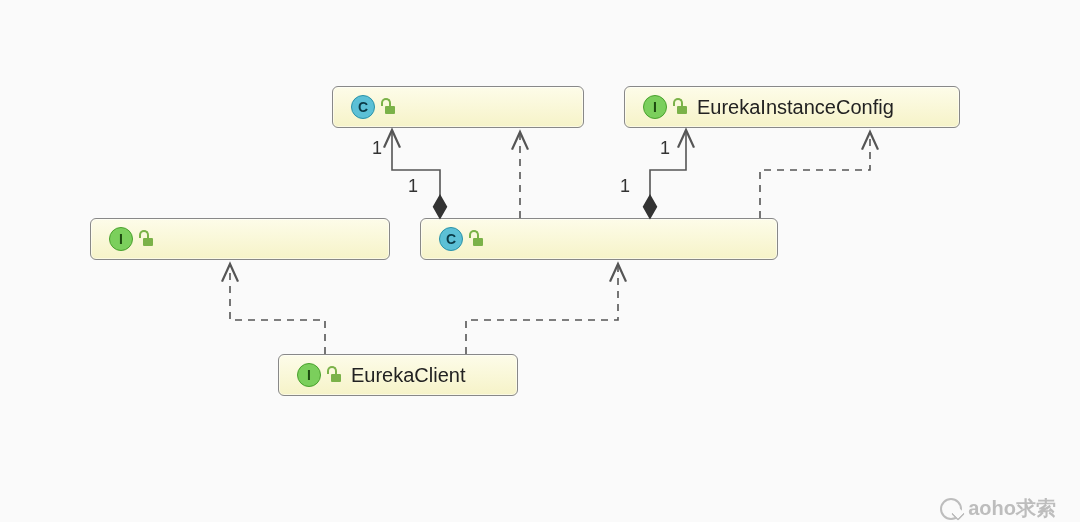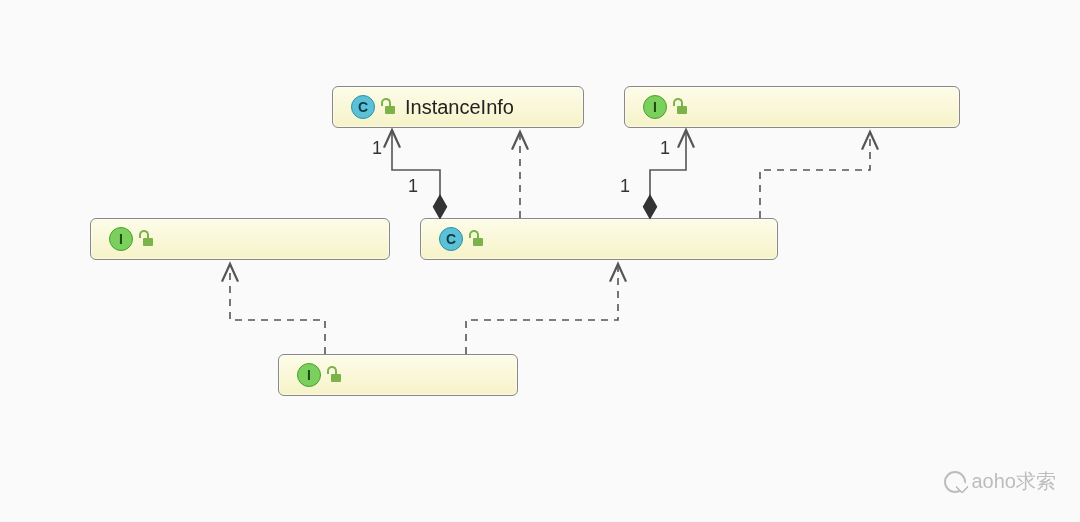--- a/index.html
+++ b/index.html
@@ -72,27 +72,27 @@
   svg.connectors {
     position: absolute;
     inset: 0;
     width: 1080px;
     height: 522px;
     pointer-events: none;
   }
   .watermark {
     position: absolute;
     right: 24px;
-    bottom: 27px;
+    bottom: 0;
     display: flex;
     align-items: center;
     gap: 6px;
     color: #bdbdbd;
     font-size: 20px;
-    font-weight: 400;
+    font-weight: 700;
     text-align: right;
   }
   .watermark .bubble {
     width: 22px;height:22px;
     border-radius:50%;
     border: 2.5px solid #bdbdbd;
     position:relative;
   }
   .watermark .bubble::after{
     content:"";
@@ -107,41 +107,42 @@
   }
 </style>
 </head>
 <body>
 
 <div class="canvas">
 
   <div class="uml-box" style="left:332px; top:86px; width:252px;">
     <span class="icon-circle icon-class">C</span>
     <span class="unlock"></span>
-    <span>InstanceInfo</span>
   </div>
 
   <div class="uml-box" style="left:624px; top:86px; width:336px;">
     <span class="icon-circle icon-interface">I</span>
     <span class="unlock"></span>
+    <span>EurekaInstanceConfig</span>
   </div>
 
   <div class="uml-box" style="left:90px; top:218px; width:300px;">
     <span class="icon-circle icon-interface">I</span>
     <span class="unlock"></span>
   </div>
 
   <div class="uml-box" style="left:420px; top:218px; width:358px;">
     <span class="icon-circle icon-class">C</span>
     <span class="unlock"></span>
   </div>
 
   <div class="uml-box" style="left:278px; top:354px; width:240px;">
     <span class="icon-circle icon-interface">I</span>
     <span class="unlock"></span>
+    <span>EurekaClient</span>
   </div>
 
   <div class="mult" style="left:372px; top:138px;">1</div>
   <div class="mult" style="left:408px; top:176px;">1</div>
   <div class="mult" style="left:660px; top:138px;">1</div>
   <div class="mult" style="left:620px; top:176px;">1</div>
 
   <svg class="connectors">
     <defs>
       <marker id="openArrow" markerWidth="14" markerHeight="12" refX="12" refY="6" orient="auto">

